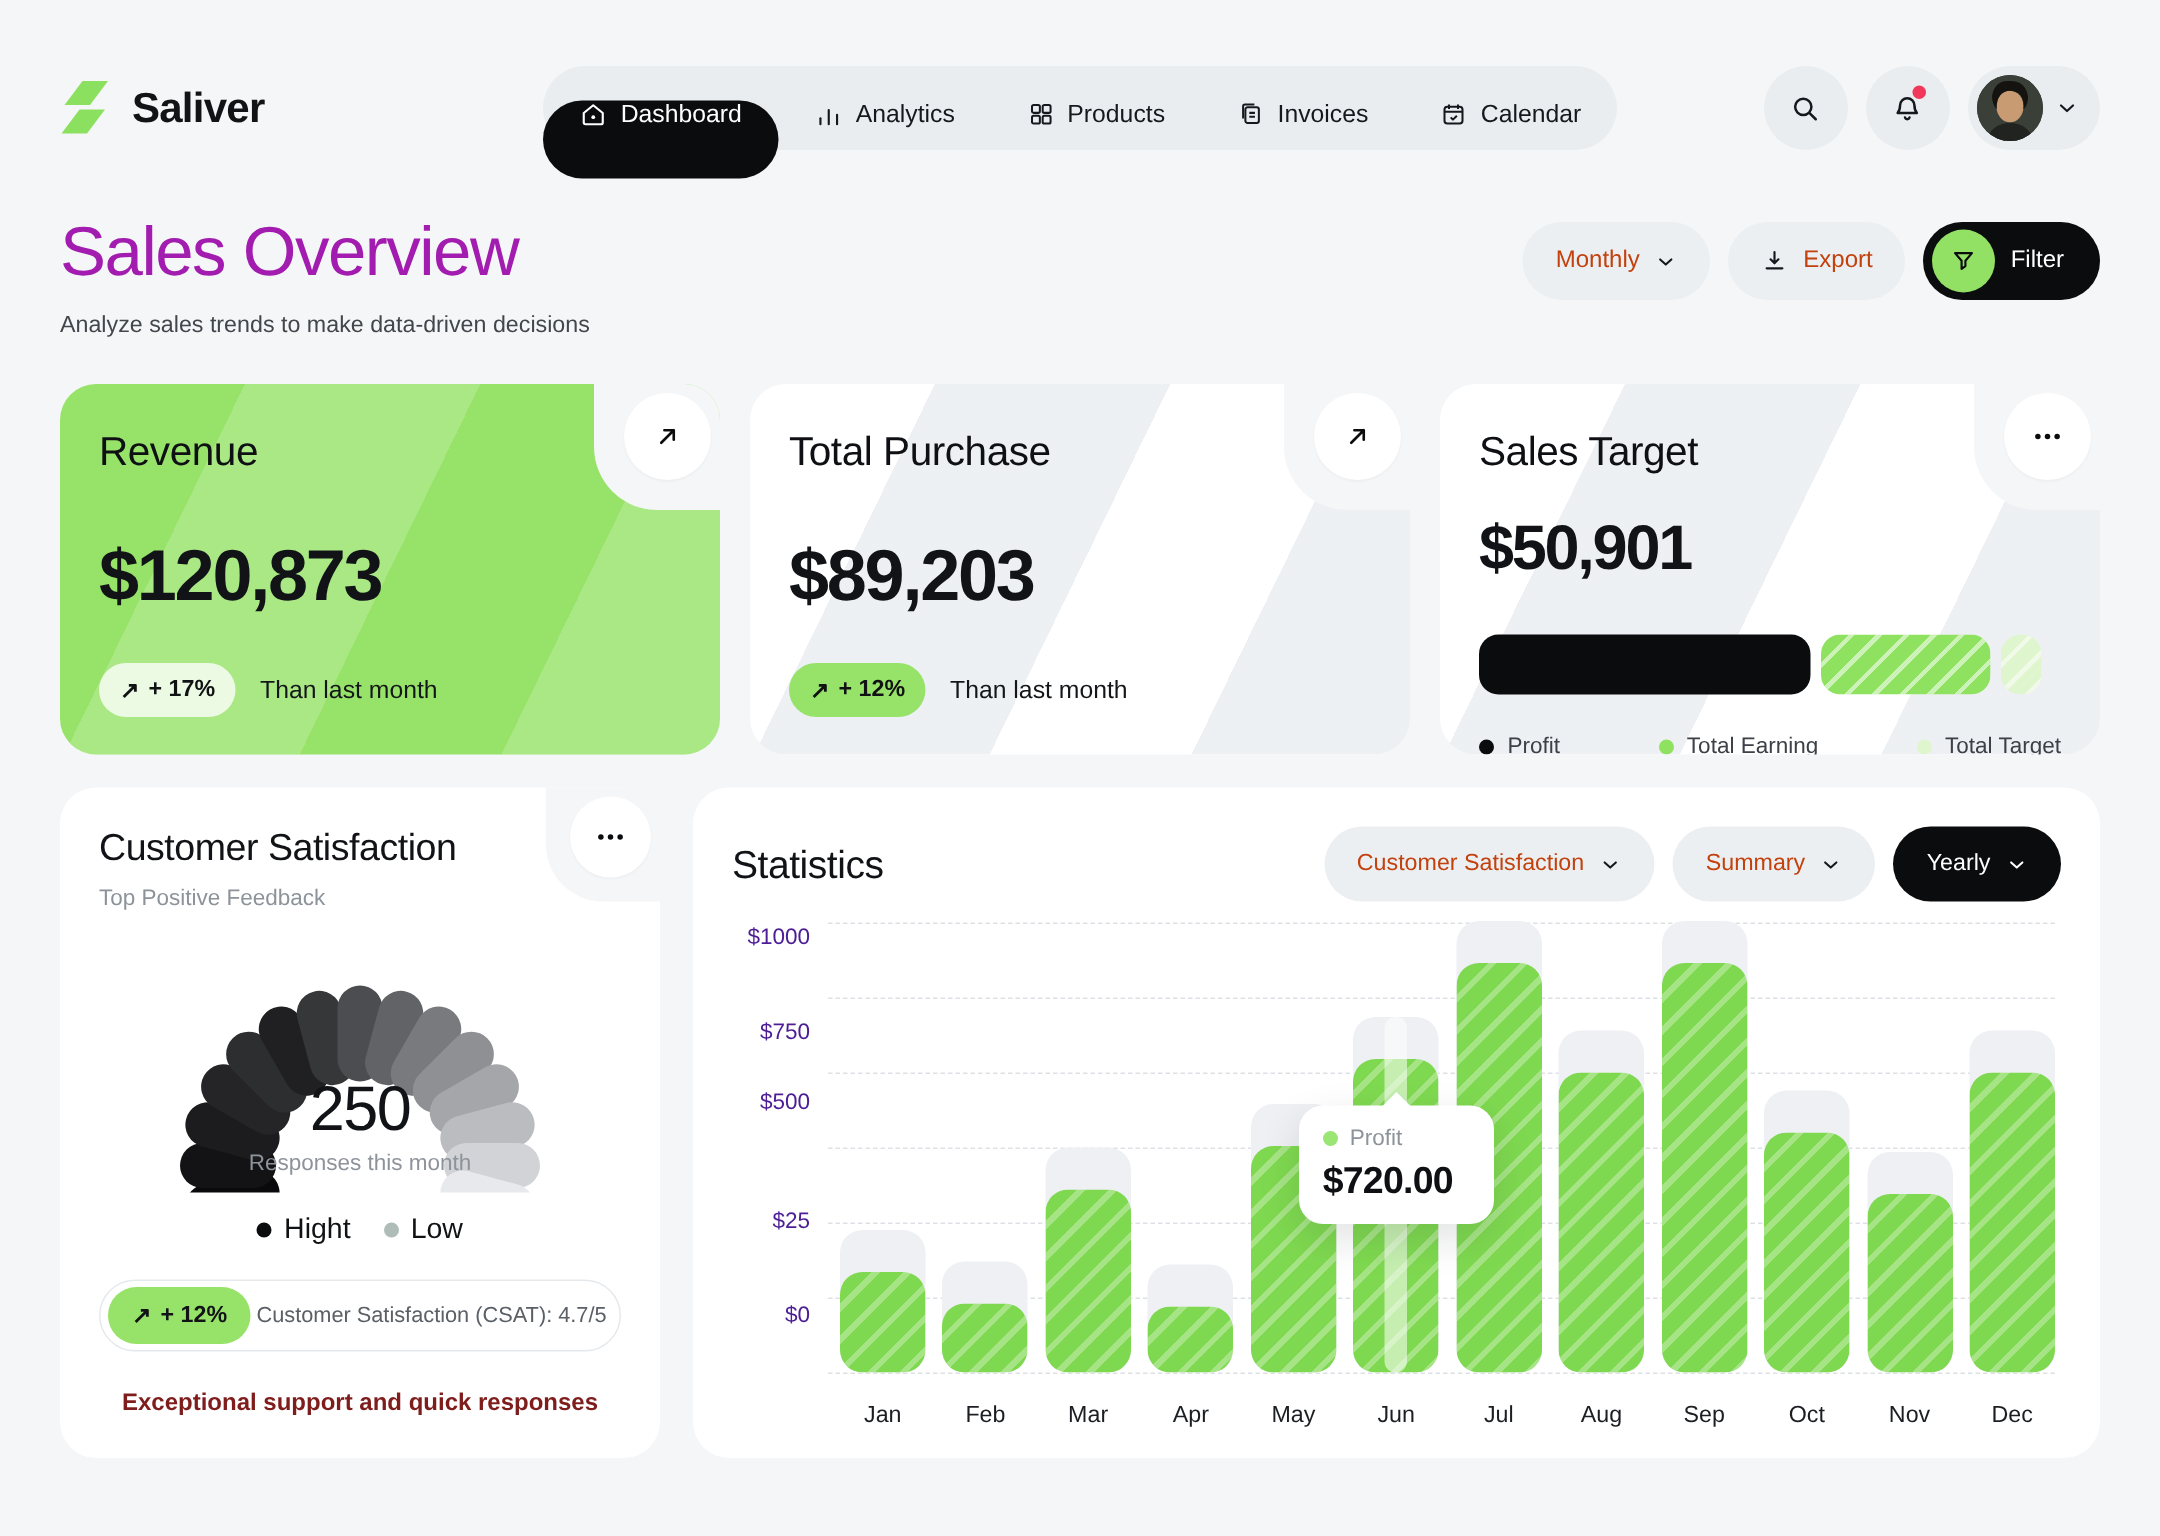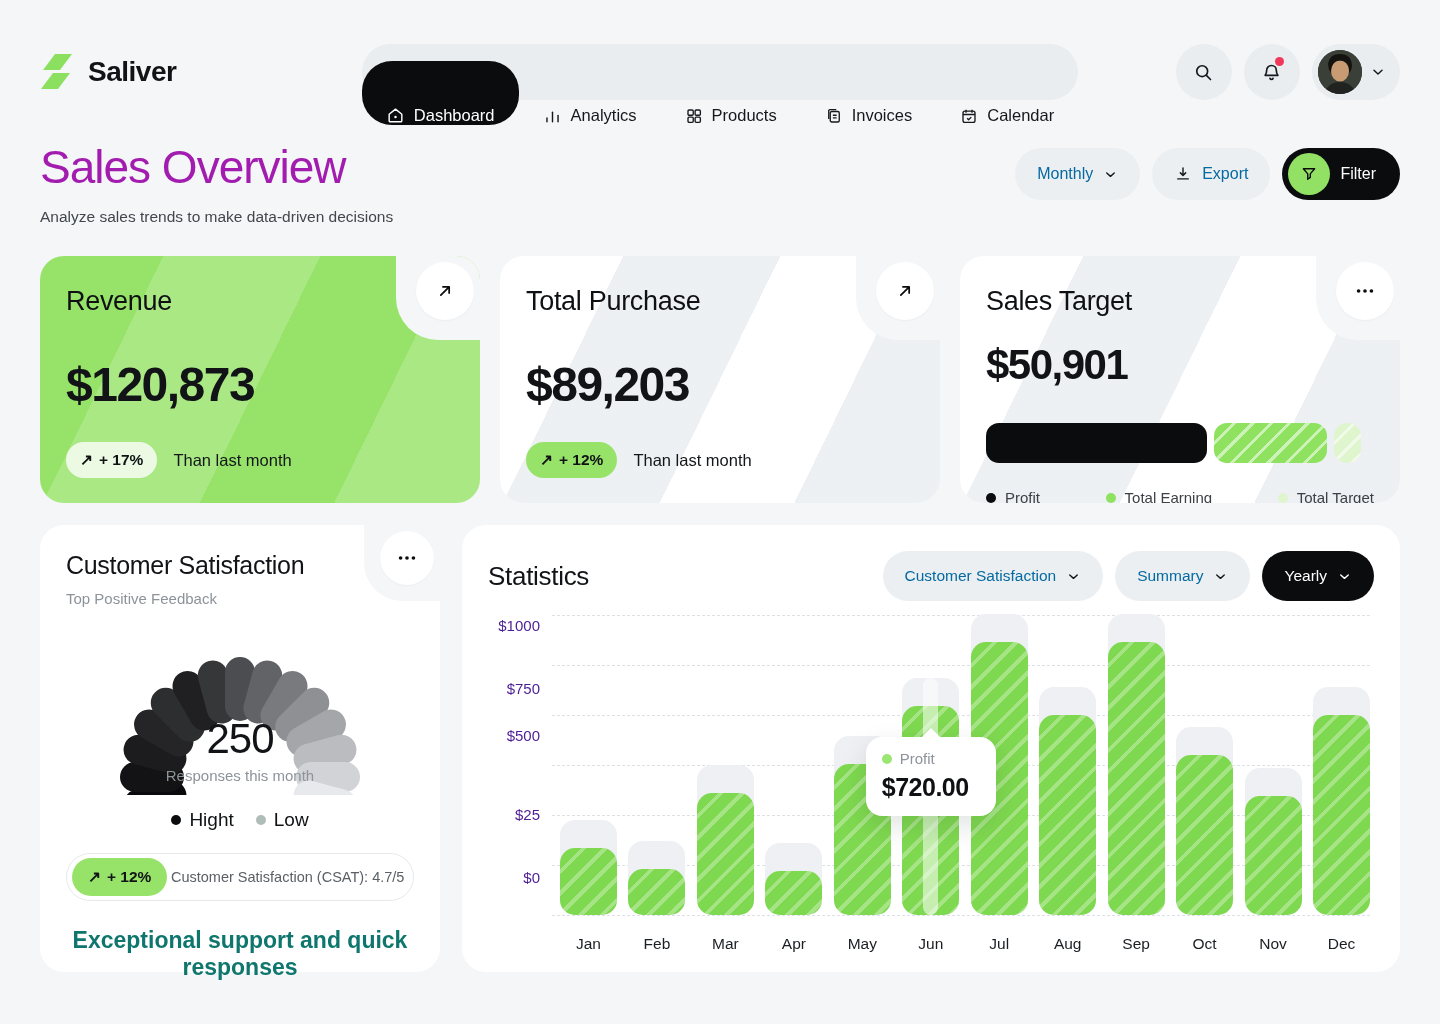--- a/index.html
+++ b/index.html
@@ -5,36 +5,36 @@
   * { margin:0; padding:0; box-sizing:border-box; }
   html,body { width:1440px; height:1024px; }
   body { font-family:"Liberation Sans", sans-serif; background:#F5F6F8; color:#111317; }
   .canvas { position:relative; width:1440px; height:1024px; overflow:hidden; }
 
   
   .topbar { display:flex; align-items:center; padding:44px 40px 0 40px; }
   .brand { display:flex; align-items:center; gap:12px; width:320px; }
   .brand-name { font-size:28px; font-weight:600; letter-spacing:-0.5px; }
   .nav-group { display:flex; align-items:center; background:#E9EDF0; border-radius:30px; height:56px; padding:0; margin:0 auto; }
-  .nav-item { display:flex; align-items:flex-end; gap:9px; padding:0 24px; height:64px; border-radius:30px;
+  .nav-item { display:flex; align-items:flex-start; gap:9px; padding:0 24px; height:52px; border-radius:30px;
               font-size:16.5px; color:#15181c; cursor:pointer;margin-top:42px; }
   .nav-item.active { background:#0B0C0E; color:#fff; }
   .nav-item svg { flex:0 0 auto; }
   .top-right { display:flex; align-items:center; gap:12px; width:320px; justify-content:flex-end; }
   .circle-btn { width:56px; height:56px; border-radius:50%; background:#E9EDF0; display:flex; align-items:center; justify-content:center; position:relative; cursor:pointer; border:none; }
   .notif-dot { position:absolute; top:13px; right:16px; width:9px; height:9px; border-radius:50%; background:#F2385A; }
   .avatar-group { display:flex; align-items:center; gap:8px; background:#E9EDF0; border-radius:30px; height:56px; padding:6px 14px 6px 6px; cursor:pointer; }
   .avatar { width:44px; height:44px; border-radius:50%; overflow:hidden; background:#23262a; }
 
   
   .page-head { display:flex; justify-content:space-between; align-items:flex-start; padding:40px 40px 0 40px; }
   .page-title { font-size:46px; font-weight:500; letter-spacing:-1px; color:#a21caf; }
   .page-sub { font-size:15.5px; color:#42474d; margin-top:14px; }
   .head-controls { display:flex; gap:12px; margin-top:8px; }
-  .pill-btn { display:flex; align-items:center; gap:10px; height:52px; padding:0 22px; border-radius:28px; background:#ECEFF2; font-size:16px; color:#0369a1; border:none; cursor:pointer; }
+  .pill-btn { display:flex; align-items:center; gap:10px; height:52px; padding:0 22px; border-radius:28px; background:#ECEFF2; font-size:16px; color:#c2410c; border:none; cursor:pointer; }
   .pill-btn.dark { background:#0B0C0E; color:#fff; padding:0 24px 0 6px; }
   .filter-ico-wrap { width:42px; height:42px; border-radius:50%; background:#92E164; display:flex; align-items:center; justify-content:center; }
 
   
   .cards-row { display:grid; grid-template-columns:1fr 1fr 1fr; gap:20px; padding:30px 40px 0 40px; }
   .stat-card { position:relative; height:247px; border-radius:24px; background:#fff; padding:30px 26px; overflow:hidden; }
   .stat-card .band { position:absolute; inset:0; pointer-events:none;
      background:linear-gradient(116deg, rgba(223,228,234,0) 22%, rgba(223,228,234,.55) 22% 50%, rgba(223,228,234,0) 50% 74%, rgba(223,228,234,.55) 74%); }
   .stat-card.green { background:#97E369; }
   .stat-card.green .band {
@@ -67,21 +67,21 @@
   .cs-sub { font-size:15px; color:#8d939a; margin-top:10px; }
   .gauge-wrap { position:relative; width:310px; margin:10px auto 0 auto; }
   .gauge-center { position:absolute; left:0; right:0; top:98px; text-align:center; }
   .gauge-value { font-size:42px; font-weight:400; letter-spacing:-1px; }
   .gauge-caption { font-size:15px; color:#8d939a; margin-top:4px; }
   .hl-legend { display:flex; justify-content:center; gap:22px; margin-top:14px; align-items:center; }
   .hl-item { display:flex; align-items:center; gap:8px; font-size:19px; font-weight:500; color:#101214; }
   .csat-pill { display:flex; align-items:center; margin-top:22px; border:1px solid #E6E9EC; border-radius:26px; padding:5px; height:48px; }
   .csat-badge { display:flex; align-items:center; gap:6px; background:#97E369; border-radius:20px; height:38px; padding:0 16px; font-size:15.5px; font-weight:600; }
   .csat-text { flex:1; text-align:center; font-size:14.5px; color:#5a6066; }
-  .cs-footer { text-align:center; font-size:23px; font-weight:600; margin-top:26px; color:#0f766e; }
+  .cs-footer { text-align:center; font-size:16px; font-weight:600; margin-top:26px; color:#7f1d1d; }
 
   
   .stats-head { display:flex; align-items:center; }
   .stats-title { font-size:26px; font-weight:500; letter-spacing:-0.3px; flex:1; }
   .stats-filters { display:flex; gap:12px; }
   .stats-filters .pill-btn { height:50px; font-size:15.5px; }
   .stats-filters .pill-btn.dark { padding:0 22px; }
   .chart { position:relative; height:352px; margin-top:14px; }
   .grid-line { position:absolute; left:64px; right:4px; height:0; border-top:1.5px dashed #DDE1E5; }
   .y-label { position:absolute; left:0; width:52px; text-align:right; font-size:15px; color:#4c1d95; transform:translateY(-50%); }

